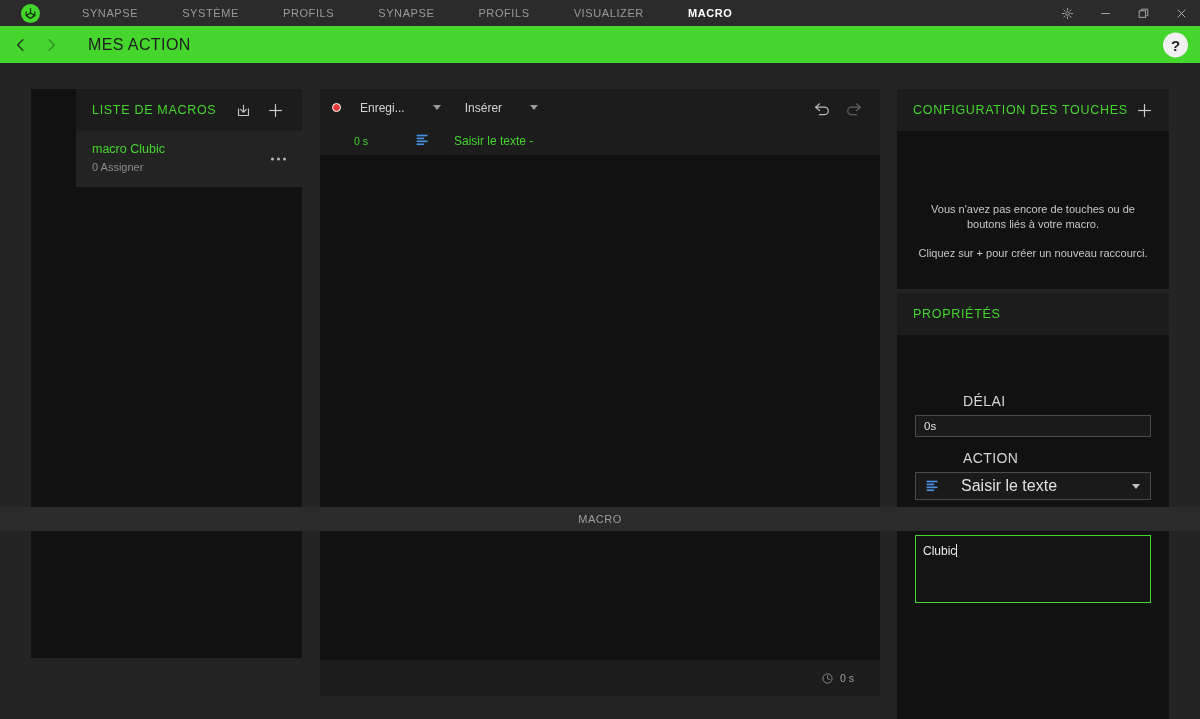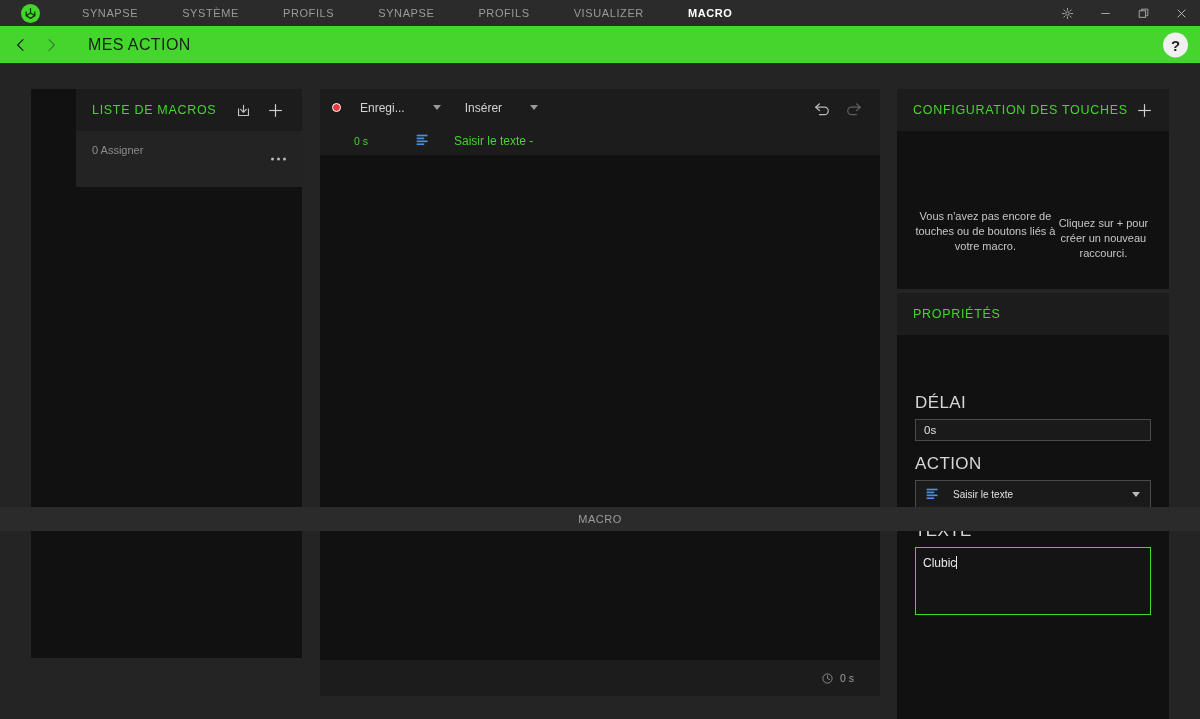--- a/index.html
+++ b/index.html
@@ -121,42 +121,42 @@
     justify-content:flex-end; padding-right:26px;
   }
   .dur { display:flex; align-items:center; }
   .dur .txt { color:#9c9c9c; font-size:10.5px; margin-left:6px; }
 
   
   .right-col { position:absolute; left:897px; top:26px; width:272px; }
   .right-panel { background:#111111;gap:42px; }
   .keys-panel { height:200px; display:flex; flex-direction:column; }
   .keys-body {
-    flex:1; display:flex; flex-direction:row; align-items:center; justify-content:center;
+    flex:1; display:flex; flex-direction:column; align-items:center; justify-content:center;
     padding:0 18px; text-align:center;
   }
   .keys-body p { color:#c6c6c6; font-size:11px; line-height:15px; }
   .keys-body p.second { margin-top:14px; }
 
   .props-panel { margin-top:4px; height:438px; display:flex; flex-direction:column; }
   .props-body { padding:16px 18px 0 18px; }
   .field-label {
-    color:#d6d6d6; font-size:17px; letter-spacing:.4px; margin-bottom:6px;
+    color:#d6d6d6; font-size:14px; letter-spacing:.4px; margin-bottom:6px;margin-left:48px;
   }
   .text-input {
     width:100%; height:22px; background:#1a1a1a; border:1px solid #4a4a4a;
     color:#e0e0e0; font-size:11.5px; padding:0 8px; font-family:"Liberation Sans", sans-serif;
   }
   .spacer { height:13px; }
   .select-box {
     width:100%; height:28px; background:#1a1a1a; border:1px solid #4a4a4a;
     display:flex; align-items:center; padding:0 9px; cursor:pointer; position:relative;
   }
   .select-box .sel-ico { width:24px; display:flex; align-items:center; }
-  .select-box .sel-txt { color:#e0e0e0; font-size:10px; margin-left:4px; }
+  .select-box .sel-txt { color:#e0e0e0; font-size:16px; margin-left:12px; }
   .select-box .sel-caret {
     position:absolute; right:10px; width:0; height:0;
     border-left:4.5px solid transparent; border-right:4.5px solid transparent;
     border-top:5px solid #bdbdbd;
   }
   .textarea-box {
     width:100%; height:68px; background:#141414; border:1px solid #44d62c;
     padding:5px 7px; position:relative;
   }
   .ta-text { color:#e8e8e8; font-size:12px; line-height:14px; display:inline; }
@@ -261,20 +261,21 @@
         </div>
         <div class="head-ico">
           <svg width="19" height="19" viewBox="0 0 24 24">
             <line x1="12" y1="4" x2="12" y2="20" stroke="#cfcfcf" stroke-width="1.5"></line>
             <line x1="4" y1="12" x2="20" y2="12" stroke="#cfcfcf" stroke-width="1.5"></line>
           </svg>
         </div>
       </div>
       <div class="macro-list">
         <div class="macro-item">
+          <div class="name">macro Clubic</div>
           <div class="sub">0 Assigner</div>
           <div class="dots">
               <i></i>
               <i></i>
               <i></i>
             </div>
         </div>
       </div>
     </div>
 

